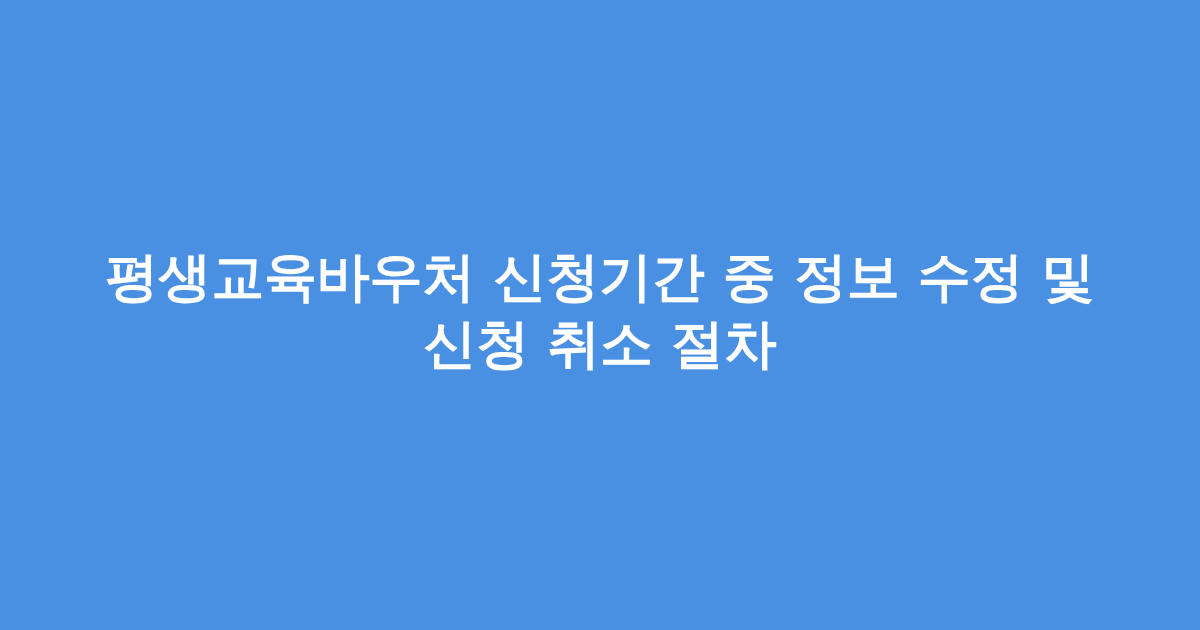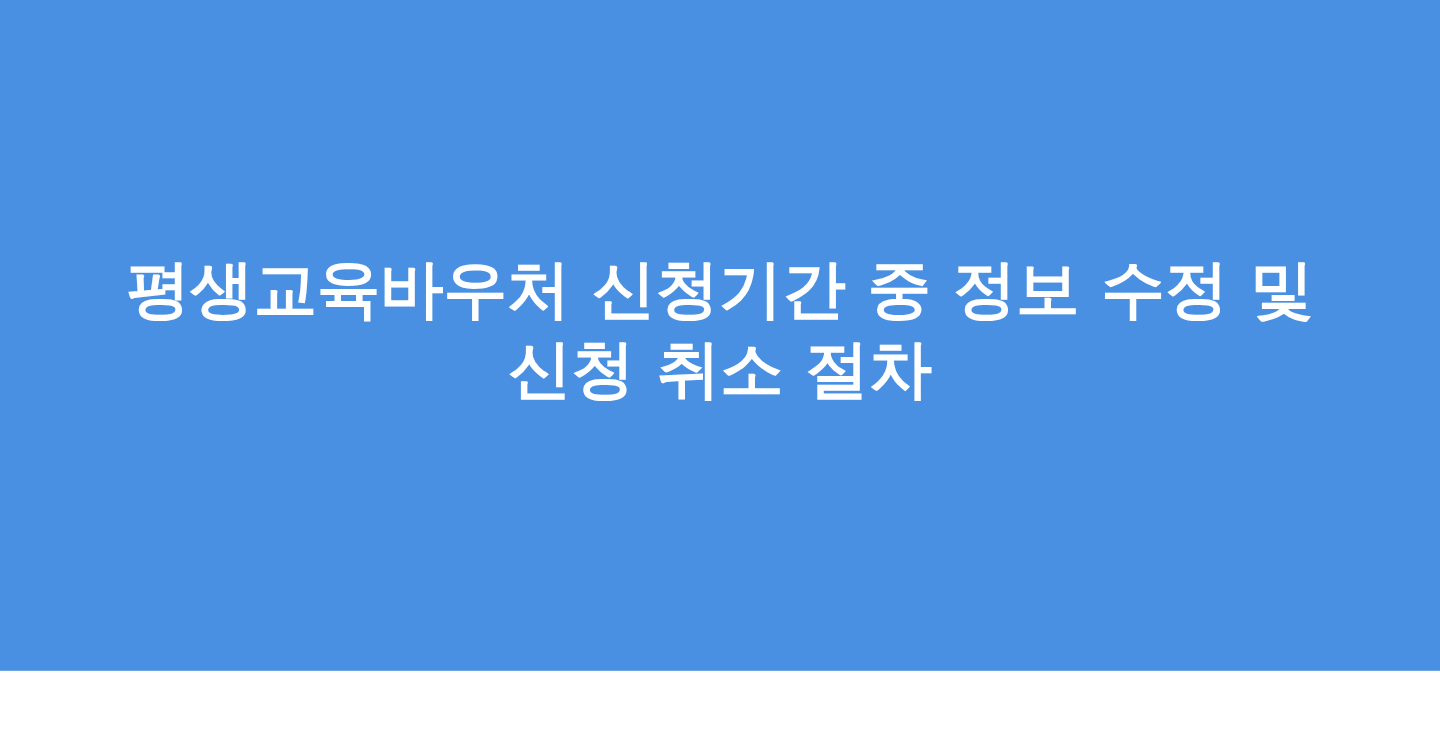--- a/index.html
+++ b/index.html
@@ -13,21 +13,21 @@
     height: 630px;
     overflow: hidden;
     font-family: "DejaVu Sans", "Liberation Sans", sans-serif;
   }
 
   
   .banner {
     position: relative;
     box-sizing: border-box;
     width: 1200px;
-    height: 559px;
+    height: 630px;
     background-color: #4A90E2;
     display: flex;
     flex-direction: column;
     align-items: center;
     justify-content: center;
     overflow: hidden;
   }
 
   
   .title-block {

